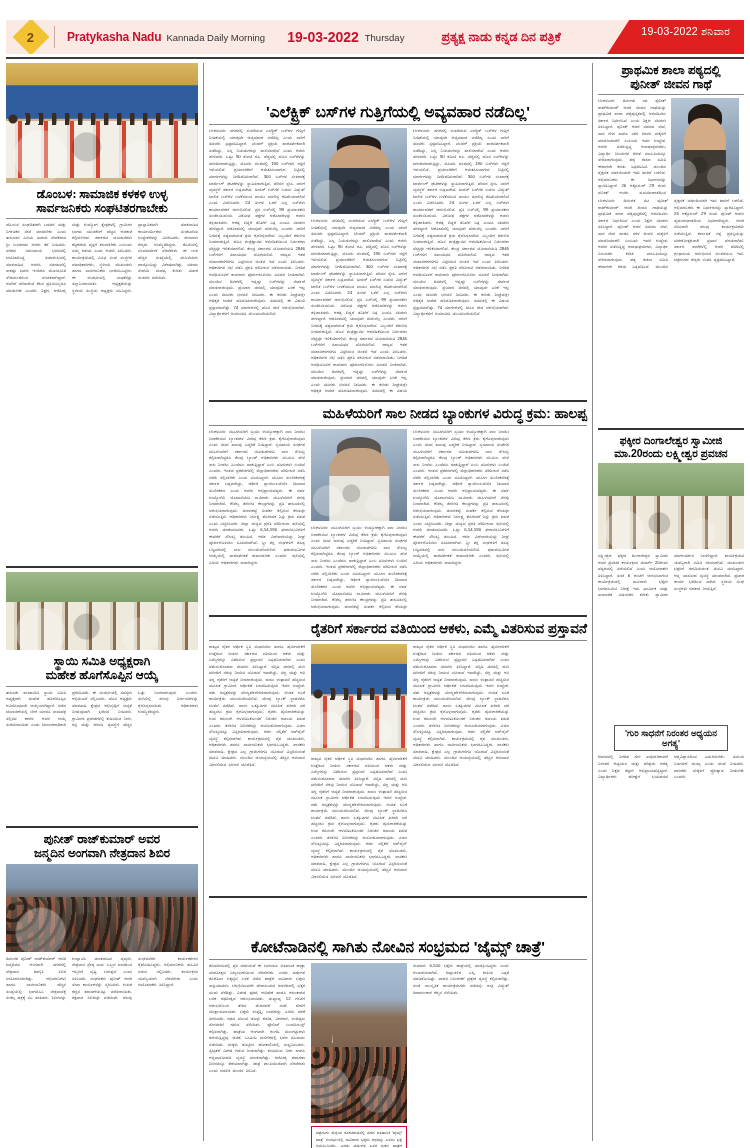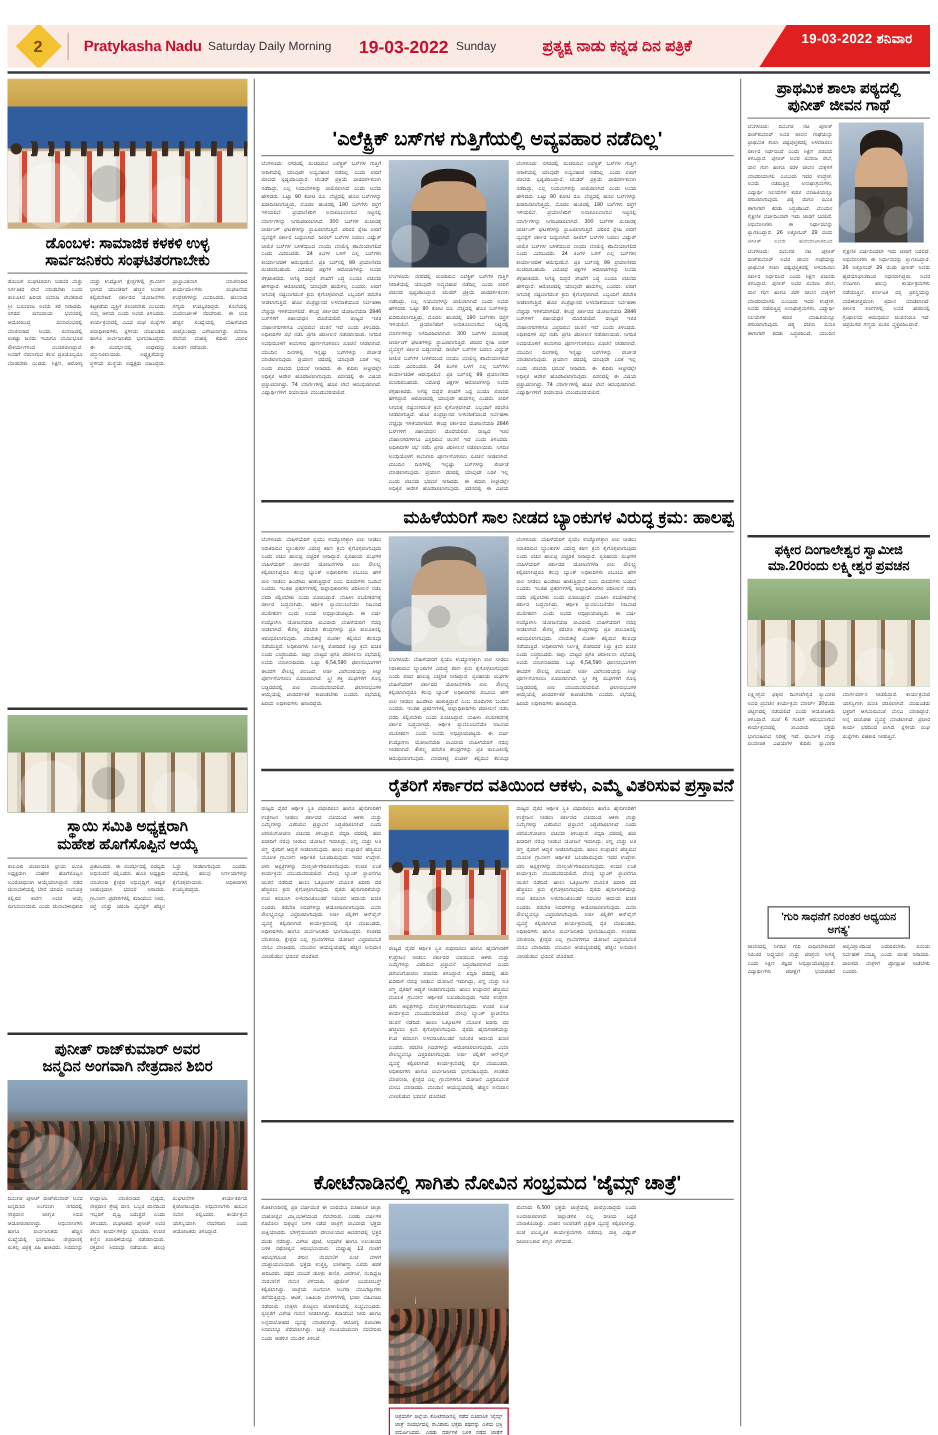--- a/index.html
+++ b/index.html
@@ -36,21 +36,21 @@
   .mast-title { font-size:12px; font-weight:bold; color:#c8102e; letter-spacing:-.2px; }
   .mast-sub { font-size:9.5px; color:#333; margin-left:5px; }
   .mast-date { font-size:14px; font-weight:bold; color:#c8102e; margin-left:22px; }
   .mast-day { font-size:9.5px; color:#333; margin-left:6px; }
   .mast-kn { font-size:12.5px; font-weight:bold; color:#c8102e; margin-left:37px; }
   .mast-red {
     position:absolute; right:0; top:0; height:34px;
     background:#e02020; color:#fff;
     display:flex; align-items:center; justify-content:center;
     padding:0 14px 12px 34px;
-    font-size:10.5px; font-weight:bold; letter-spacing:.3px;
+    font-size:10.5px; font-weight:normal; letter-spacing:.3px;
     clip-path: polygon(22px 0, 100% 0, 100% 100%, 0 100%);
   }
   .mast-rule { height:2px; background:#3a3a3a; margin-top:3px; }
 
   
   .grid {
     display:flex; gap:5px; margin-top:4px;
     height:1078px;
   }
   .col-left  { width:192px; flex:0 0 192px; }
@@ -172,23 +172,23 @@
 <body>
 
 <div class="page">
 
   <div class="masthead">
     <div class="page-badge">
       <span>2</span>
     </div>
     <div class="mast-divider"></div>
     <div class="mast-title">Pratykasha Nadu</div>
-    <div class="mast-sub">Saturday Daily Morning</div>
+    <div class="mast-sub">Kannada Daily Morning</div>
     <div class="mast-date">19-03-2022</div>
-    <div class="mast-day">Sunday</div>
+    <div class="mast-day">Thursday</div>
     <div class="mast-kn">ಪ್ರತ್ಯಕ್ಷ ನಾಡು ಕನ್ನಡ ದಿನ ಪತ್ರಿಕೆ</div>
     <div class="mast-red">19-03-2022 ಶನಿವಾರ</div>
   </div>
   <div class="mast-rule"></div>
 
   <div class="grid">
 
     <div class="col-left">
 
       <div>

